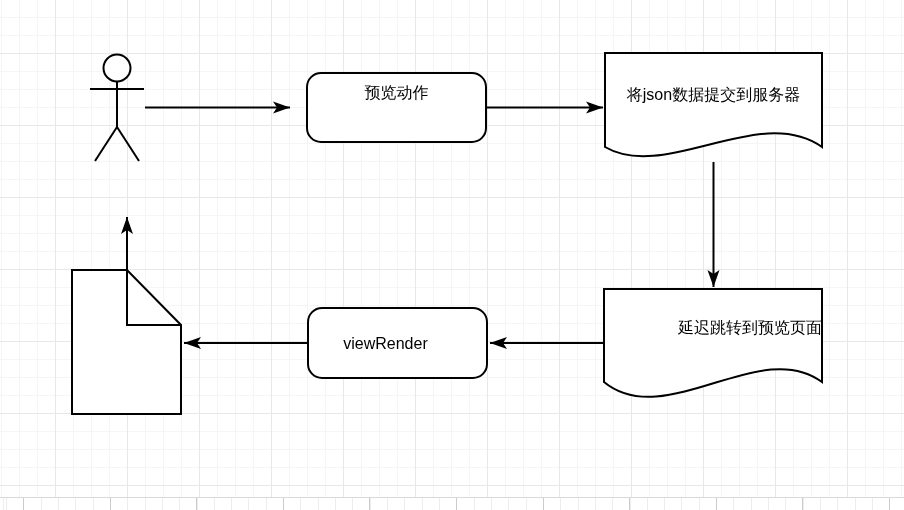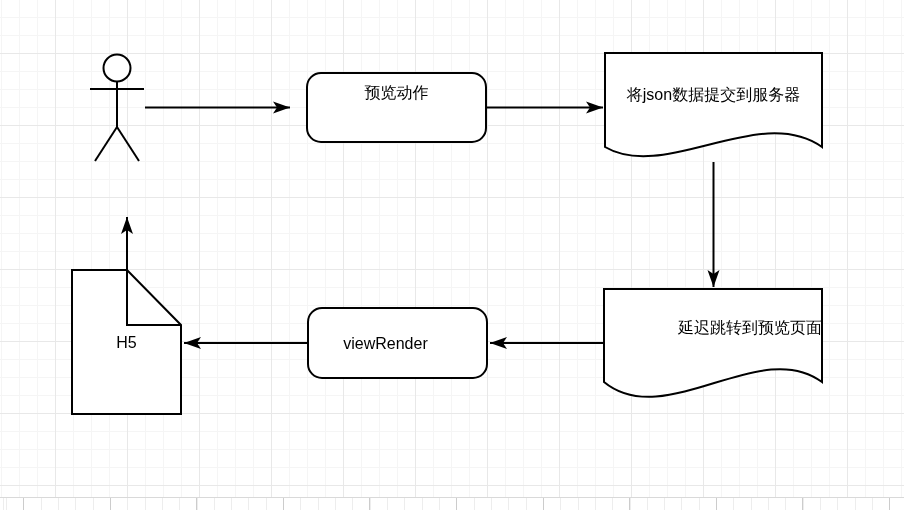--- a/index.html
+++ b/index.html
@@ -99,19 +99,16 @@
   </div>
 
   <div class="lbl lbl-doc2">
     <span>延迟跳转到预览页面</span>
   </div>
 
   <div class="lbl lbl-box2">
     <span>viewRender</span>
   </div>
 
-  <div class="lbl lbl-note">
-    <span>H5</span>
-  </div>
 
   <div class="page-strip"></div>
 
 </div>
 
 </body></html>

